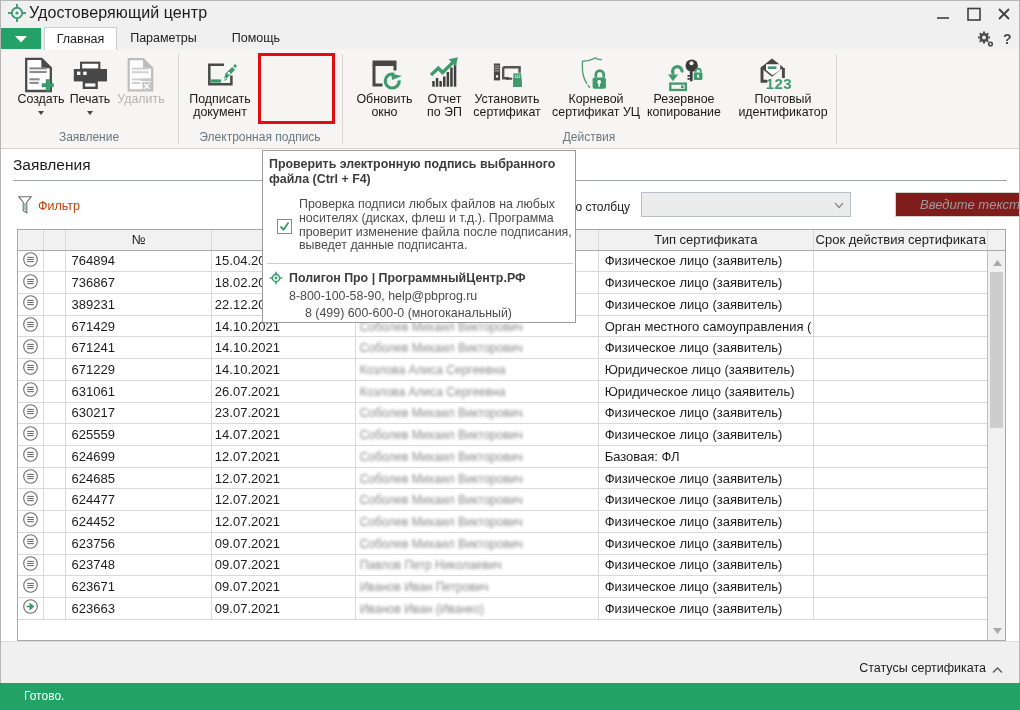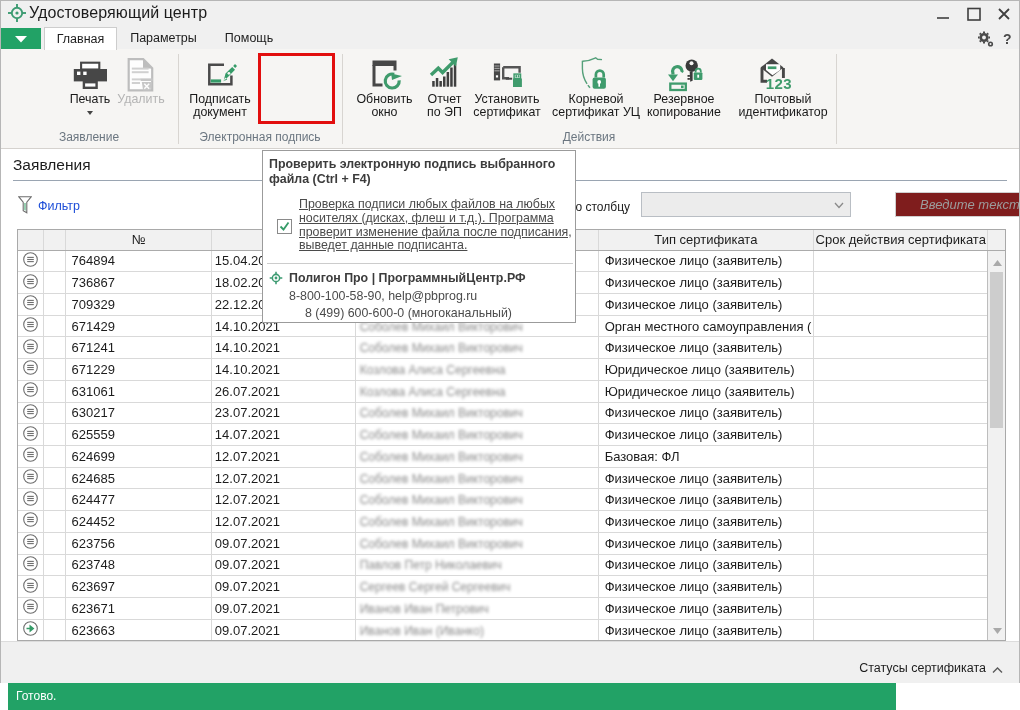--- a/index.html
+++ b/index.html
@@ -10,35 +10,35 @@
 
 #titlebar { position:absolute; left:0; top:0; width:1020px; height:27px; background:#f0f0f0; }
 #apptitle { position:absolute; left:29px; top:4px; font-size:16px; color:#1c1c1c; letter-spacing:0.1px; }
 
 #tabrow { position:absolute; left:0; top:27px; width:1020px; height:22px; background:#f0f0f0; }
 #greenbtn { position:absolute; left:1px; top:28px; width:40px; height:21px; background:#22a266; }
 #greenbtn svg { position:absolute; left:13px; top:7px; }
 .tab { position:absolute; top:27px; height:23px; font-size:12.5px; color:#1c1c1c; text-align:center; line-height:23px; }
 #tab1 { left:44px; width:73px; background:#ffffff; border:1px solid #cdcdcd; border-bottom:none; z-index:2; }
 #tab2 { left:120px; width:87px; }
-#tab3 { left:218px; width:62px; }
+#tab3 { left:218px; width:62px;text-align:right; }
 
 #ribbon { position:absolute; left:1px; top:49px; width:1018px; height:100px; background:#f6f5f3; border-bottom:1px solid #d5d2ce; }
 .rbtn { position:absolute; top:5px; text-align:center; color:#191919; font-size:12.4px; line-height:12.6px; }
 .rbtn .ic { display:block; margin:0 auto 1px auto; overflow:visible; }
 .rbtn.dis { color:#b4b4b4; }
 .grplbl { position:absolute; top:81px; font-size:12px; color:#6b7680; text-align:center; }
 .gsep { position:absolute; top:5px; width:1px; height:90px; background:#d8d5d1; }
 .droptri { display:block; margin:5px auto 0 auto; width:0; height:0; border-left:3.5px solid transparent; border-right:3.5px solid transparent; border-top:4px solid #444; }
 #redbox { position:absolute; left:256.5px; top:4px; width:77px; height:71px; border:3px solid #e20e0e; z-index:5; }
 
 #content { position:absolute; left:1px; top:150px; width:1018px; height:601px; background:#ffffff; }
 #head1 { position:absolute; left:12px; top:6px; font-size:15.5px; color:#1c1c1c; }
 #hrule { position:absolute; left:12px; top:30px; width:994px; height:1px; background:#9aa5b2; }
-#filtlbl { position:absolute; left:37px; top:49px; font-size:12.5px; color:#1d4ed8; }
+#filtlbl { position:absolute; left:37px; top:49px; font-size:12.5px; color:#c2410c; }
 #funnel { position:absolute; left:17px; top:46px; }
 #bycol { position:absolute; left:568px; top:50px; font-size:12px; color:#1c1c1c; }
 #combo { position:absolute; left:640px; top:42px; width:210px; height:25px; background:#ececec; border:1px solid #b9bec4; }
 #combo svg { position:absolute; right:6px; top:9px; }
 #txtin { position:absolute; left:858px; top:42px; width:146px; height:25px; background:#7f1d1d; border:1px solid #cfcfcf; font-style:italic; color:#9c9c9c; font-size:13px; line-height:23px; padding-left:24px;margin-left:36px; }
 
 #tblwrap { position:absolute; left:16px; top:79px; width:989px; height:412px; overflow:hidden; border:1px solid #a9a9a9; }
 table { border-collapse:collapse; table-layout:fixed; width:989px; }
 td, th { border-right:1px solid #d9d9d9; border-bottom:1px solid #d9d9d9; overflow:hidden; white-space:nowrap; height:21.72px; padding:0; font-weight:normal; vertical-align:middle; }
 thead th { background:#f1f1f1; height:20px; border-bottom:1px solid #ababab; font-size:13px; color:#1c1c1c; text-align:center; }
@@ -47,26 +47,26 @@
 td.dat { padding-left:2.5px; }
 td.typ { padding-left:6px; }
 td.nam { padding-left:4px; }
 td.nam span { filter:blur(1.7px); color:#8b8b8b; font-size:12px; }
 td.ico { text-align:center; }
 #scrollbar { position:absolute; left:969px; top:21px; width:19px; height:391px; background:#f1f1f1; border-left:1px solid #bdbdbd; z-index:3; }
 #sbthumb { position:absolute; left:2px; top:21px; width:13px; height:156px; background:#cdcdcd; }
 
 #statuses { position:absolute; left:0px; top:641px; width:1020px; height:42px; background:#f0f0f0; border-top:1px solid #dcdcdc; }
 #statuses .lbl { position:absolute; right:34px; top:19px; font-size:12.5px; color:#1c1c1c; }
-#statusbar { position:absolute; left:8px; top:683px; width:888px; height:27px; background:#22a266; color:#ffffff; font-size:12px; line-height:26px; padding-left:8px; }
+#statusbar { position:absolute; left:0; top:683px; width:1020px; height:27px; background:#22a266; color:#ffffff; font-size:12px; line-height:26px; padding-left:24px; }
 
 #tooltip { position:absolute; left:262px; top:150px; width:314px; height:173px; background:#ffffff; border:1px solid #9b9b9b; z-index:50; font-size:12.4px; color:#4b4b4b; }
 #tooltip .tt { position:absolute; left:6px; top:6px; width:300px; font-weight:bold; color:#3c3c3c; line-height:15px; }
 #tooltip .chk { position:absolute; left:14px; top:68px; }
-#tooltip .body { position:absolute; left:36px; top:47px; width:276px; line-height:13.8px; color:#4b4b4b;text-decoration:underline; }
+#tooltip .body { position:absolute; left:36px; top:47px; width:276px; line-height:13.8px; color:#4b4b4b; }
 #tooltip .sep { position:absolute; left:4px; top:112px; width:306px; height:1px; background:#cccccc; }
 #tooltip .co { position:absolute; left:26px; top:120px; font-weight:bold; color:#3c3c3c;text-align:right; }
 #tooltip .ph1 { position:absolute; left:26px; top:138px; }
 #tooltip .ph2 { position:absolute; left:42px; top:155px; }
 #tooltip .coic { position:absolute; left:6px; top:120px; }
 </style>
 </head>
 <body>
 
 <div id="titlebar">
@@ -113,20 +113,35 @@
         <line x1="2.8" y1="10.7" x2="3.9" y2="9.6"></line>
         <line x1="10.1" y1="3.4" x2="11.2" y2="2.3"></line>
       </g>
   <circle cx="13.5" cy="13" r="2.6"></circle>
       <circle cx="13.5" cy="13" r="1" fill="#f0f0f0"></circle>
     </g>
 </svg>
 <div class="abs" style="left:1003px;top:31px;font-size:14px;font-weight:bold;color:#4a4a4a;z-index:3">?</div>
 
 <div id="ribbon">
+  <div class="rbtn" style="left:10px;width:60px">
+    <svg class="ic" width="32" height="38" viewBox="0 0 32 38">
+      <path d="M1.2,4.8 H16.6 L25.8,14 V37 H1.2 Z" fill="#ffffff" stroke="#4a4a4a" stroke-width="2.3"></path>
+      <path d="M16.4,4.6 V14.2 H26 Z" fill="#4a4a4a"></path>
+      <line x1="4.4" y1="14.4" x2="21.7" y2="14.4" stroke="#8b8b8b" stroke-width="2.1"></line>
+      <line x1="4.4" y1="18" x2="21.7" y2="18" stroke="#8b8b8b" stroke-width="2.1"></line>
+      <line x1="4.4" y1="25.3" x2="14.6" y2="25.3" stroke="#8b8b8b" stroke-width="2.1"></line>
+      <line x1="4.4" y1="28.9" x2="13.6" y2="28.9" stroke="#8b8b8b" stroke-width="2.1"></line>
+      <g fill="#359b68">
+          <rect x="20.8" y="25.2" width="3.9" height="12"></rect>
+          <rect x="16.7" y="29.25" width="12" height="3.9"></rect>
+        </g>
+    </svg>
+    Создать<span class="droptri"></span>
+  </div>
   <div class="rbtn" style="left:61px;width:56px">
     <svg class="ic" width="34" height="38" viewBox="0 0 34 38">
       <rect x="8.1" y="8.7" width="18.2" height="6.8" fill="#fff" stroke="#474747" stroke-width="2.1"></rect>
       <rect x="0.8" y="15" width="33.2" height="12.4" fill="#474747"></rect>
       <rect x="4" y="17.6" width="3.4" height="3.4" fill="#fff"></rect>
       <rect x="10.2" y="17.6" width="3.4" height="3.4" fill="#fff"></rect>
       <rect x="10.9" y="28.2" width="12.7" height="5.6" fill="#fff" stroke="#474747" stroke-width="2.4"></rect>
     </svg>
     Печать<span class="droptri"></span>
   </div>
@@ -328,21 +343,21 @@
 <tr>
             <td class="ico"><svg width="15" height="15" viewBox="0 0 15 15">
                 <circle cx="7.5" cy="7.5" r="6.8" fill="none" stroke="#6e6e6e" stroke-width="1.1"></circle>
                 <g stroke="#6e6e6e" stroke-width="1.1">
                   <line x1="4.2" y1="5.4" x2="10.8" y2="5.4"></line>
                   <line x1="4.2" y1="7.5" x2="10.8" y2="7.5"></line>
                   <line x1="4.2" y1="9.6" x2="10.8" y2="9.6"></line>
                 </g>
               </svg></td>
             <td></td>
-            <td class="num">709329</td>
+            <td class="num">389231</td>
             <td class="dat">22.12.2021</td>
             <td class="nam"><span>Соболев Михаил Викторович</span></td>
             <td class="typ">Физическое лицо (заявитель)</td>
             <td></td>
             <td style="border-right:none"></td>
           </tr>
 <tr>
             <td class="ico"><svg width="15" height="15" viewBox="0 0 15 15">
                 <circle cx="7.5" cy="7.5" r="6.8" fill="none" stroke="#6e6e6e" stroke-width="1.1"></circle>
                 <g stroke="#6e6e6e" stroke-width="1.1">
@@ -535,37 +550,20 @@
                 <g stroke="#6e6e6e" stroke-width="1.1">
                   <line x1="4.2" y1="5.4" x2="10.8" y2="5.4"></line>
                   <line x1="4.2" y1="7.5" x2="10.8" y2="7.5"></line>
                   <line x1="4.2" y1="9.6" x2="10.8" y2="9.6"></line>
                 </g>
               </svg></td>
             <td></td>
             <td class="num">623748</td>
             <td class="dat">09.07.2021</td>
             <td class="nam"><span>Павлов Петр Николаевич</span></td>
-            <td class="typ">Физическое лицо (заявитель)</td>
-            <td></td>
-            <td style="border-right:none"></td>
-          </tr>
-<tr>
-            <td class="ico"><svg width="15" height="15" viewBox="0 0 15 15">
-                <circle cx="7.5" cy="7.5" r="6.8" fill="none" stroke="#6e6e6e" stroke-width="1.1"></circle>
-                <g stroke="#6e6e6e" stroke-width="1.1">
-                  <line x1="4.2" y1="5.4" x2="10.8" y2="5.4"></line>
-                  <line x1="4.2" y1="7.5" x2="10.8" y2="7.5"></line>
-                  <line x1="4.2" y1="9.6" x2="10.8" y2="9.6"></line>
-                </g>
-              </svg></td>
-            <td></td>
-            <td class="num">623697</td>
-            <td class="dat">09.07.2021</td>
-            <td class="nam"><span>Сергеев Сергей Сергеевич</span></td>
             <td class="typ">Физическое лицо (заявитель)</td>
             <td></td>
             <td style="border-right:none"></td>
           </tr>
 <tr>
             <td class="ico"><svg width="15" height="15" viewBox="0 0 15 15">
                 <circle cx="7.5" cy="7.5" r="6.8" fill="none" stroke="#6e6e6e" stroke-width="1.1"></circle>
                 <g stroke="#6e6e6e" stroke-width="1.1">
                   <line x1="4.2" y1="5.4" x2="10.8" y2="5.4"></line>
                   <line x1="4.2" y1="7.5" x2="10.8" y2="7.5"></line>

